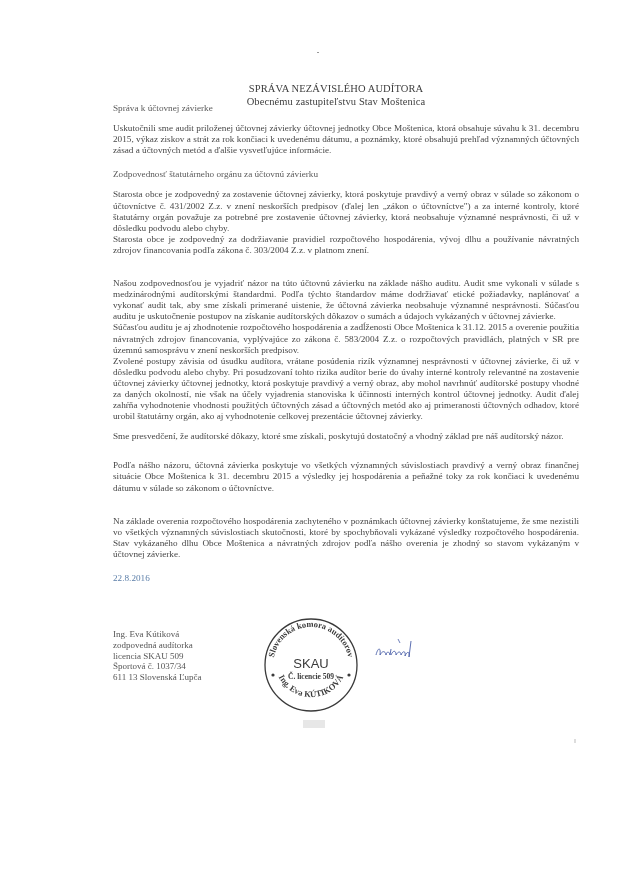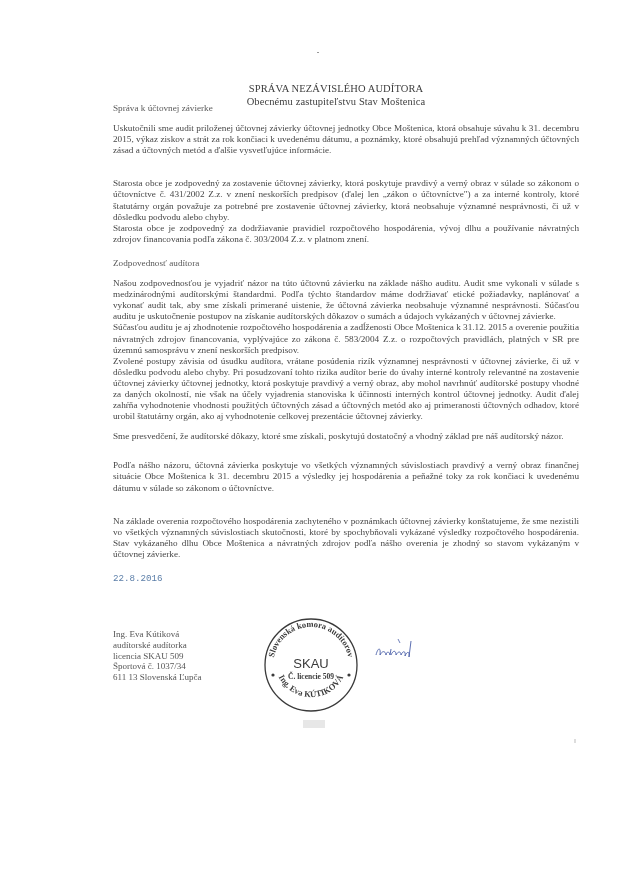--- a/index.html
+++ b/index.html
@@ -6,21 +6,21 @@
   body { width: 640px; height: 877px; position: relative; overflow: hidden;
          font-family: "Liberation Serif", "DejaVu Serif", serif; color: #4a4a4a; }
   .page { position: absolute; left: 0; top: 0; width: 640px; height: 877px; }
   .dot { position: absolute; left: 317px; top: 52px; width: 2px; height: 1px; background: #999; }
   .title-block { position: absolute; left: 16px; width: 640px; top: 82px; text-align: center; font-size: 10.5px; line-height: 13px; color: #3e3e3e; letter-spacing: 0.1px; }
   .content { position: absolute; left: 113px; top: 103px; width: 466px; font-size: 9.2px; line-height: 11.1px; color: #474747; }
   .heading { color: #5a5a5a; margin: 0; }
   p { margin: 0; text-align: justify; }
   .gap-s { height: 9px; }
   .gap-m { height: 13px; }
-  .date { color: #5b7ea8; font-family: Liberation Mono, monospace; }
+  .date { color: #5b7ea8; }
   .sig-block { position: absolute; left: 113px; top: 629px; font-size: 9px; line-height: 10.8px; color: #555; }
   .stamp { position: absolute; left: 261px; top: 613px; width: 100px; height: 100px; }
   .signature { position: absolute; left: 372px; top: 633px; width: 50px; height: 30px; }
   .speck { position: absolute; left: 574px; top: 739px; width: 2px; height: 4px; background: #ddd; }
   .smudge { position: absolute; left: 303px; top: 720px; width: 22px; height: 8px; background: #bbb; opacity: 0.35; }
 </style>
 </head>
 <body>
 
 <div class="page">
@@ -31,26 +31,26 @@
     <div>Obecnému zastupiteľstvu  Stav Moštenica</div>
   </div>
 
   <div class="content">
 
     <div class="heading">Správa k účtovnej závierke</div>
     <div class="gap-s"></div>
     <p>Uskutočnili sme audit priloženej účtovnej závierky účtovnej jednotky Obce Moštenica,  ktorá obsahuje súvahu k 31. decembru 2015, výkaz ziskov a strát za rok končiaci k uvedenému dátumu, a poznámky, ktoré obsahujú prehľad významných účtovných zásad a účtovných metód a ďalšie vysvetľujúce informácie.</p>
     <div class="gap-m"></div>
 
+    <div class="heading">Zodpovednosť štatutárneho orgánu za účtovnú závierku</div>
     <div class="gap-s"></div>
     <p>Starosta obce je zodpovedný za zostavenie účtovnej závierky, ktorá poskytuje pravdivý a verný obraz v súlade so zákonom o účtovníctve č. 431/2002 Z.z. v znení neskorších predpisov (ďalej len „zákon o účtovníctve") a za interné kontroly, ktoré štatutárny orgán považuje za potrebné pre zostavenie účtovnej závierky, ktorá neobsahuje významné nesprávnosti, či už v dôsledku podvodu alebo chyby.</p>
     <p>Starosta obce je zodpovedný za dodržiavanie pravidiel rozpočtového hospodárenia, vývoj dlhu a používanie návratných zdrojov financovania podľa zákona č. 303/2004 Z.z. v platnom znení.</p>
     <div class="gap-m"></div>
 
-    <div class="heading">Zodpovednosť audítora</div>
     <div class="gap-s"></div>
     <p>Našou zodpovednosťou je vyjadriť názor na túto účtovnú závierku na základe nášho auditu. Audit sme vykonali v súlade s medzinárodnými audítorskými štandardmi. Podľa týchto štandardov máme dodržiavať etické požiadavky, naplánovať a vykonať audit tak, aby sme získali primerané uistenie, že účtovná závierka neobsahuje významné nesprávnosti. Súčasťou auditu je uskutočnenie postupov na  získanie audítorských dôkazov o sumách a údajoch vykázaných v účtovnej závierke.</p>
     <p>Súčasťou auditu je aj zhodnotenie rozpočtového hospodárenia a zadĺženosti Obce Moštenica  k 31.12. 2015 a overenie použitia návratných zdrojov financovania, vyplývajúce zo zákona č. 583/2004 Z.z. o rozpočtových pravidlách, platných v SR pre územnú samosprávu v znení neskorších predpisov.</p>
     <p>Zvolené postupy závisia od úsudku audítora, vrátane posúdenia rizík významnej nesprávnosti v účtovnej závierke, či už v dôsledku podvodu alebo chyby. Pri posudzovaní tohto rizika audítor berie do úvahy interné kontroly relevantné na zostavenie účtovnej závierky účtovnej jednotky, ktorá poskytuje pravdivý a verný obraz, aby mohol navrhnúť audítorské postupy vhodné za daných okolností, nie však na účely vyjadrenia stanoviska k účinnosti interných kontrol účtovnej jednotky. Audit ďalej zahŕňa vyhodnotenie vhodnosti použitých účtovných zásad a účtovných metód ako aj primeranosti účtovných odhadov, ktoré urobil štatutárny orgán, ako aj vyhodnotenie celkovej prezentácie účtovnej závierky.</p>
     <div class="gap-s"></div>
     <p>Sme presvedčení, že audítorské dôkazy, ktoré sme získali, poskytujú dostatočný a vhodný základ pre náš audítorský názor.</p>
     <div class="gap-s"></div>
 
     <div class="gap-s"></div>
     <p>Podľa nášho názoru, účtovná závierka poskytuje vo všetkých významných súvislostiach pravdivý a verný obraz finančnej situácie Obce Moštenica k 31. decembru 2015 a výsledky jej hospodárenia a peňažné toky za rok končiaci k uvedenému dátumu v súlade so zákonom o účtovníctve.</p>
@@ -58,21 +58,21 @@
 
     <div class="gap-s"></div>
     <p>Na základe overenia rozpočtového hospodárenia zachyteného v poznámkach účtovnej závierky konštatujeme, že sme nezistili vo všetkých významných súvislostiach skutočnosti, ktoré by spochybňovali vykázané výsledky rozpočtového hospodárenia. Stav vykázaného dlhu Obce Moštenica a návratných zdrojov podľa nášho overenia je zhodný so stavom vykázaným v účtovnej závierke.</p>
     <div class="gap-m"></div>
 
     <div class="date">22.8.2016</div>
   </div>
 
   <div class="sig-block">
     <div>Ing. Eva Kútiková</div>
-    <div>audítorské audítorka</div>
+    <div>zodpovedná audítorka</div>
     <div>licencia SKAU 509</div>
     <div>Športová č. 1037/34</div>
     <div>611 13 Slovenská Ľupča</div>
   </div>
 
   <div class="stamp">
     <svg width="100" height="100" viewBox="0 0 100 100">
       <defs>
         <path id="arcTop" d="M 12 52 A 38 38 0 0 1 88 52"></path>
         <path id="arcBot" d="M 16 60 A 36 36 0 0 0 84 60"></path>

